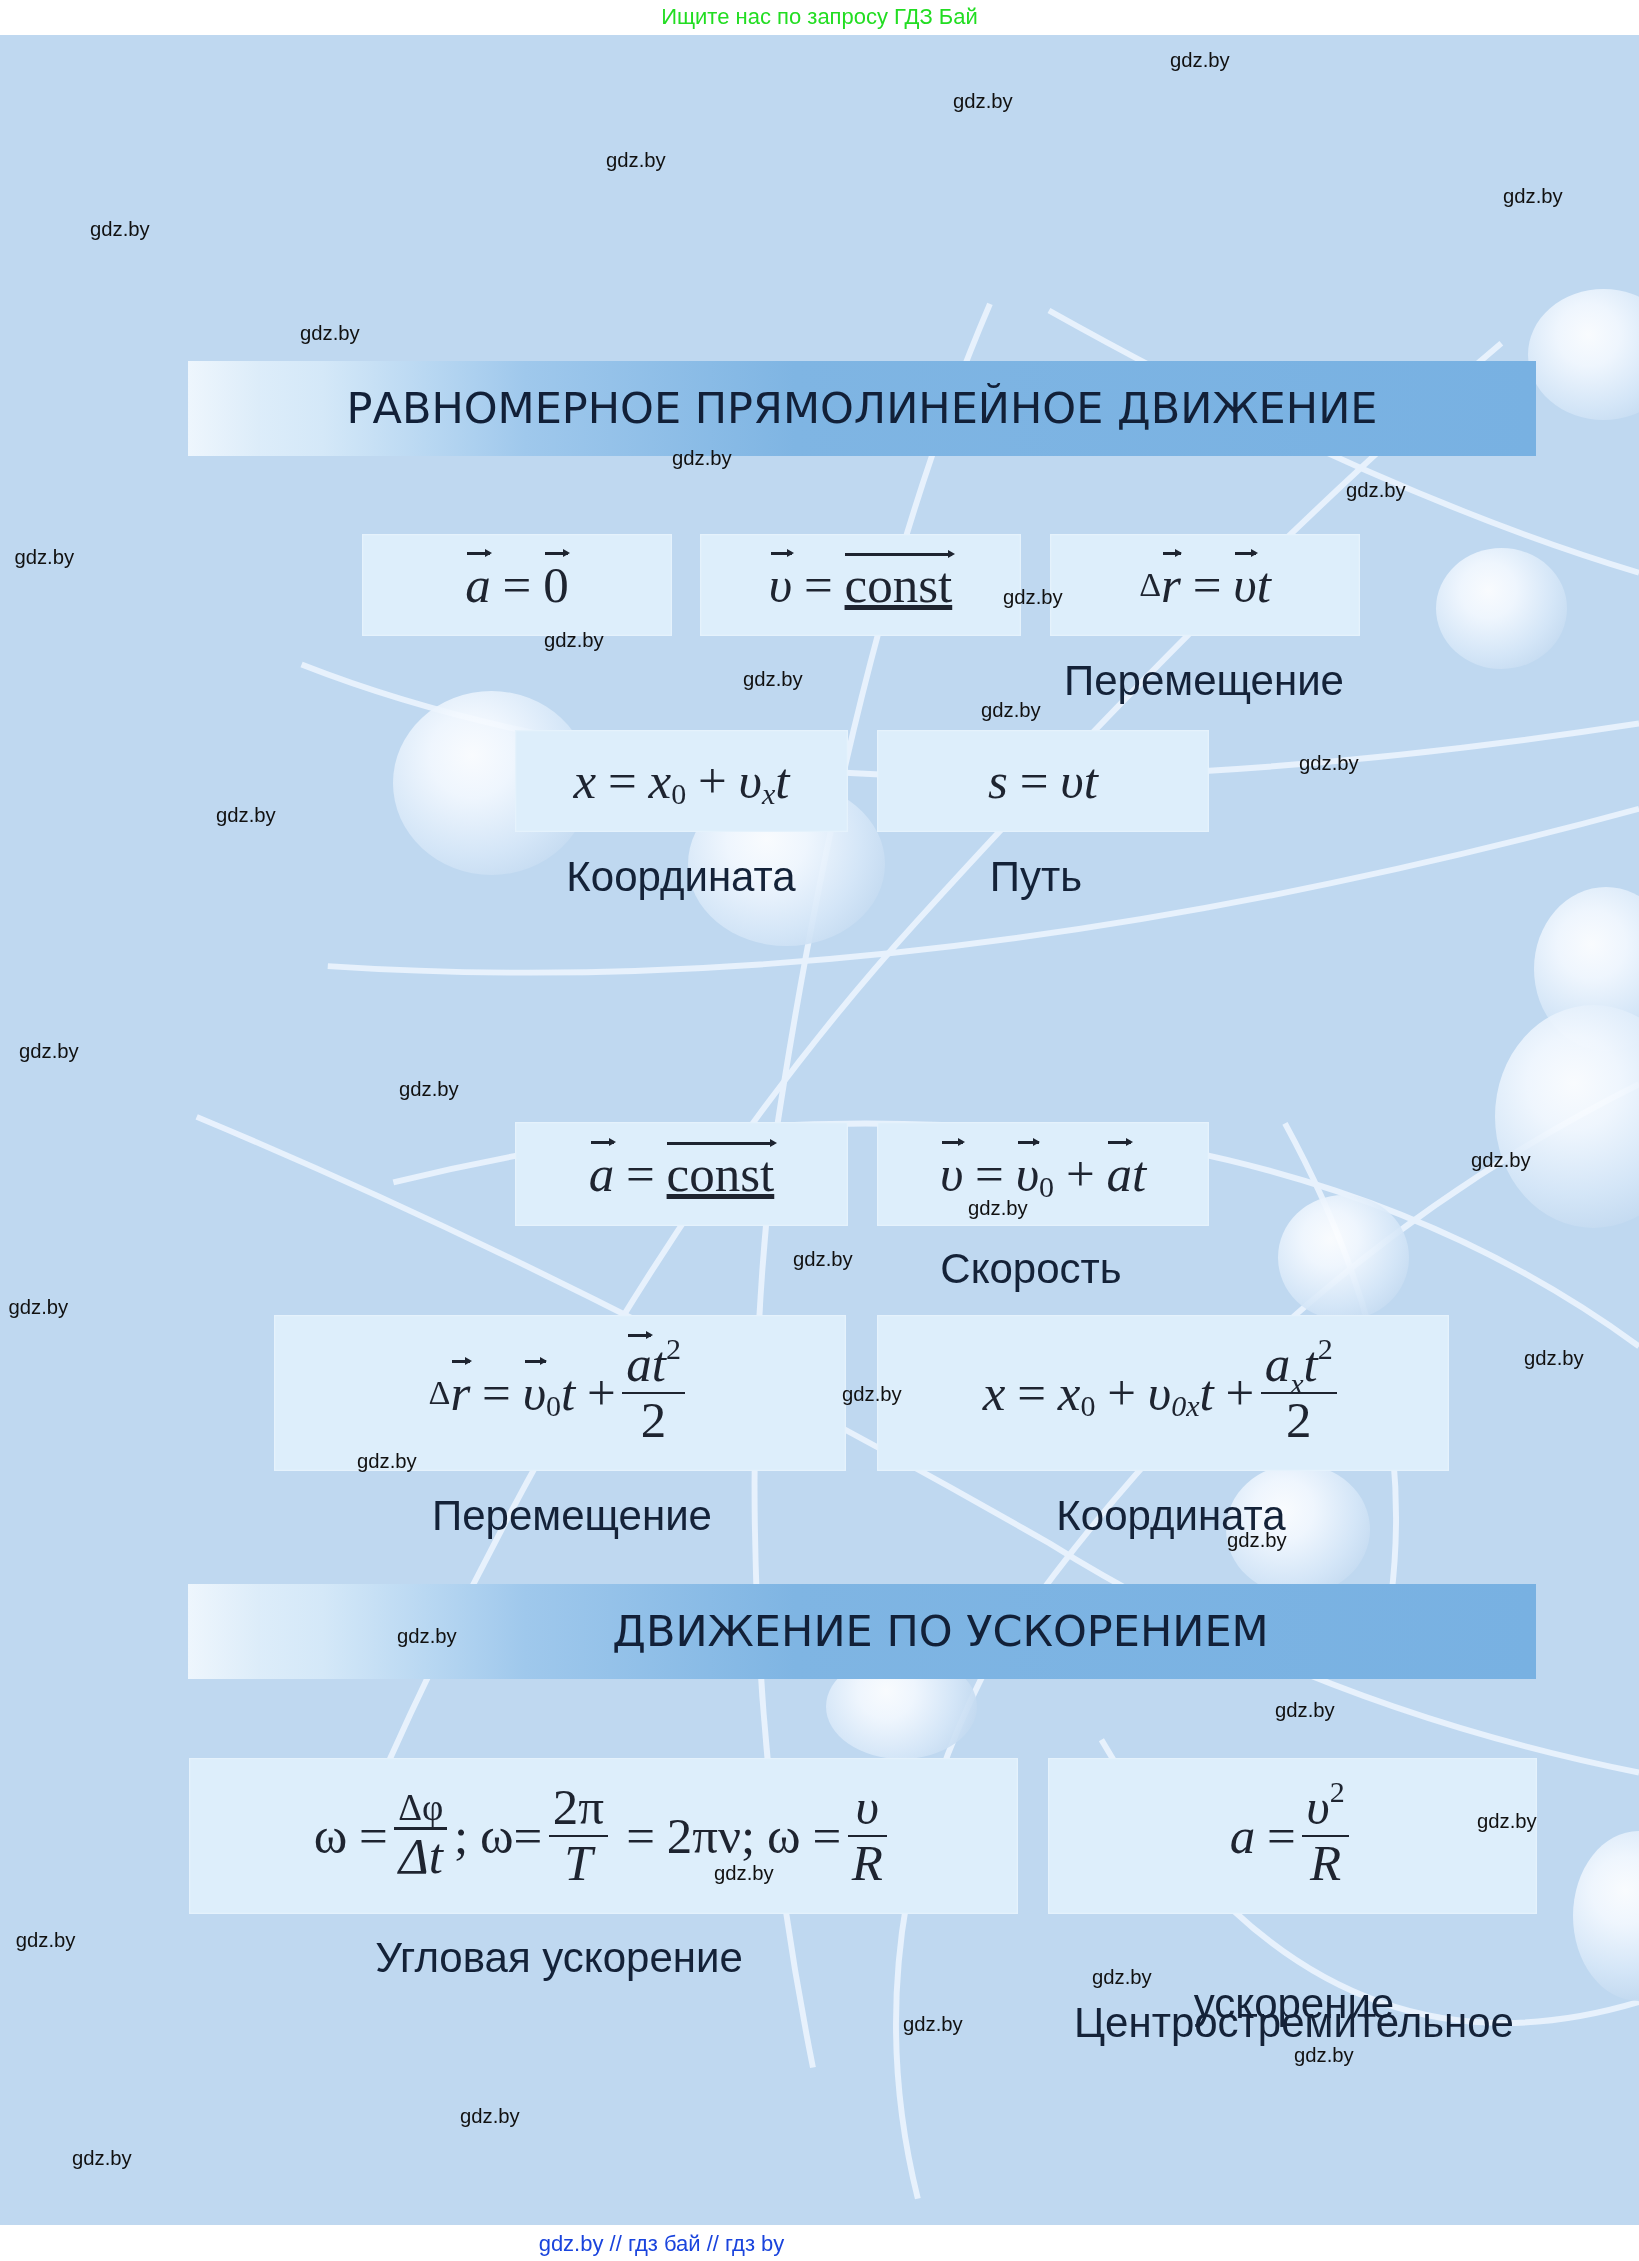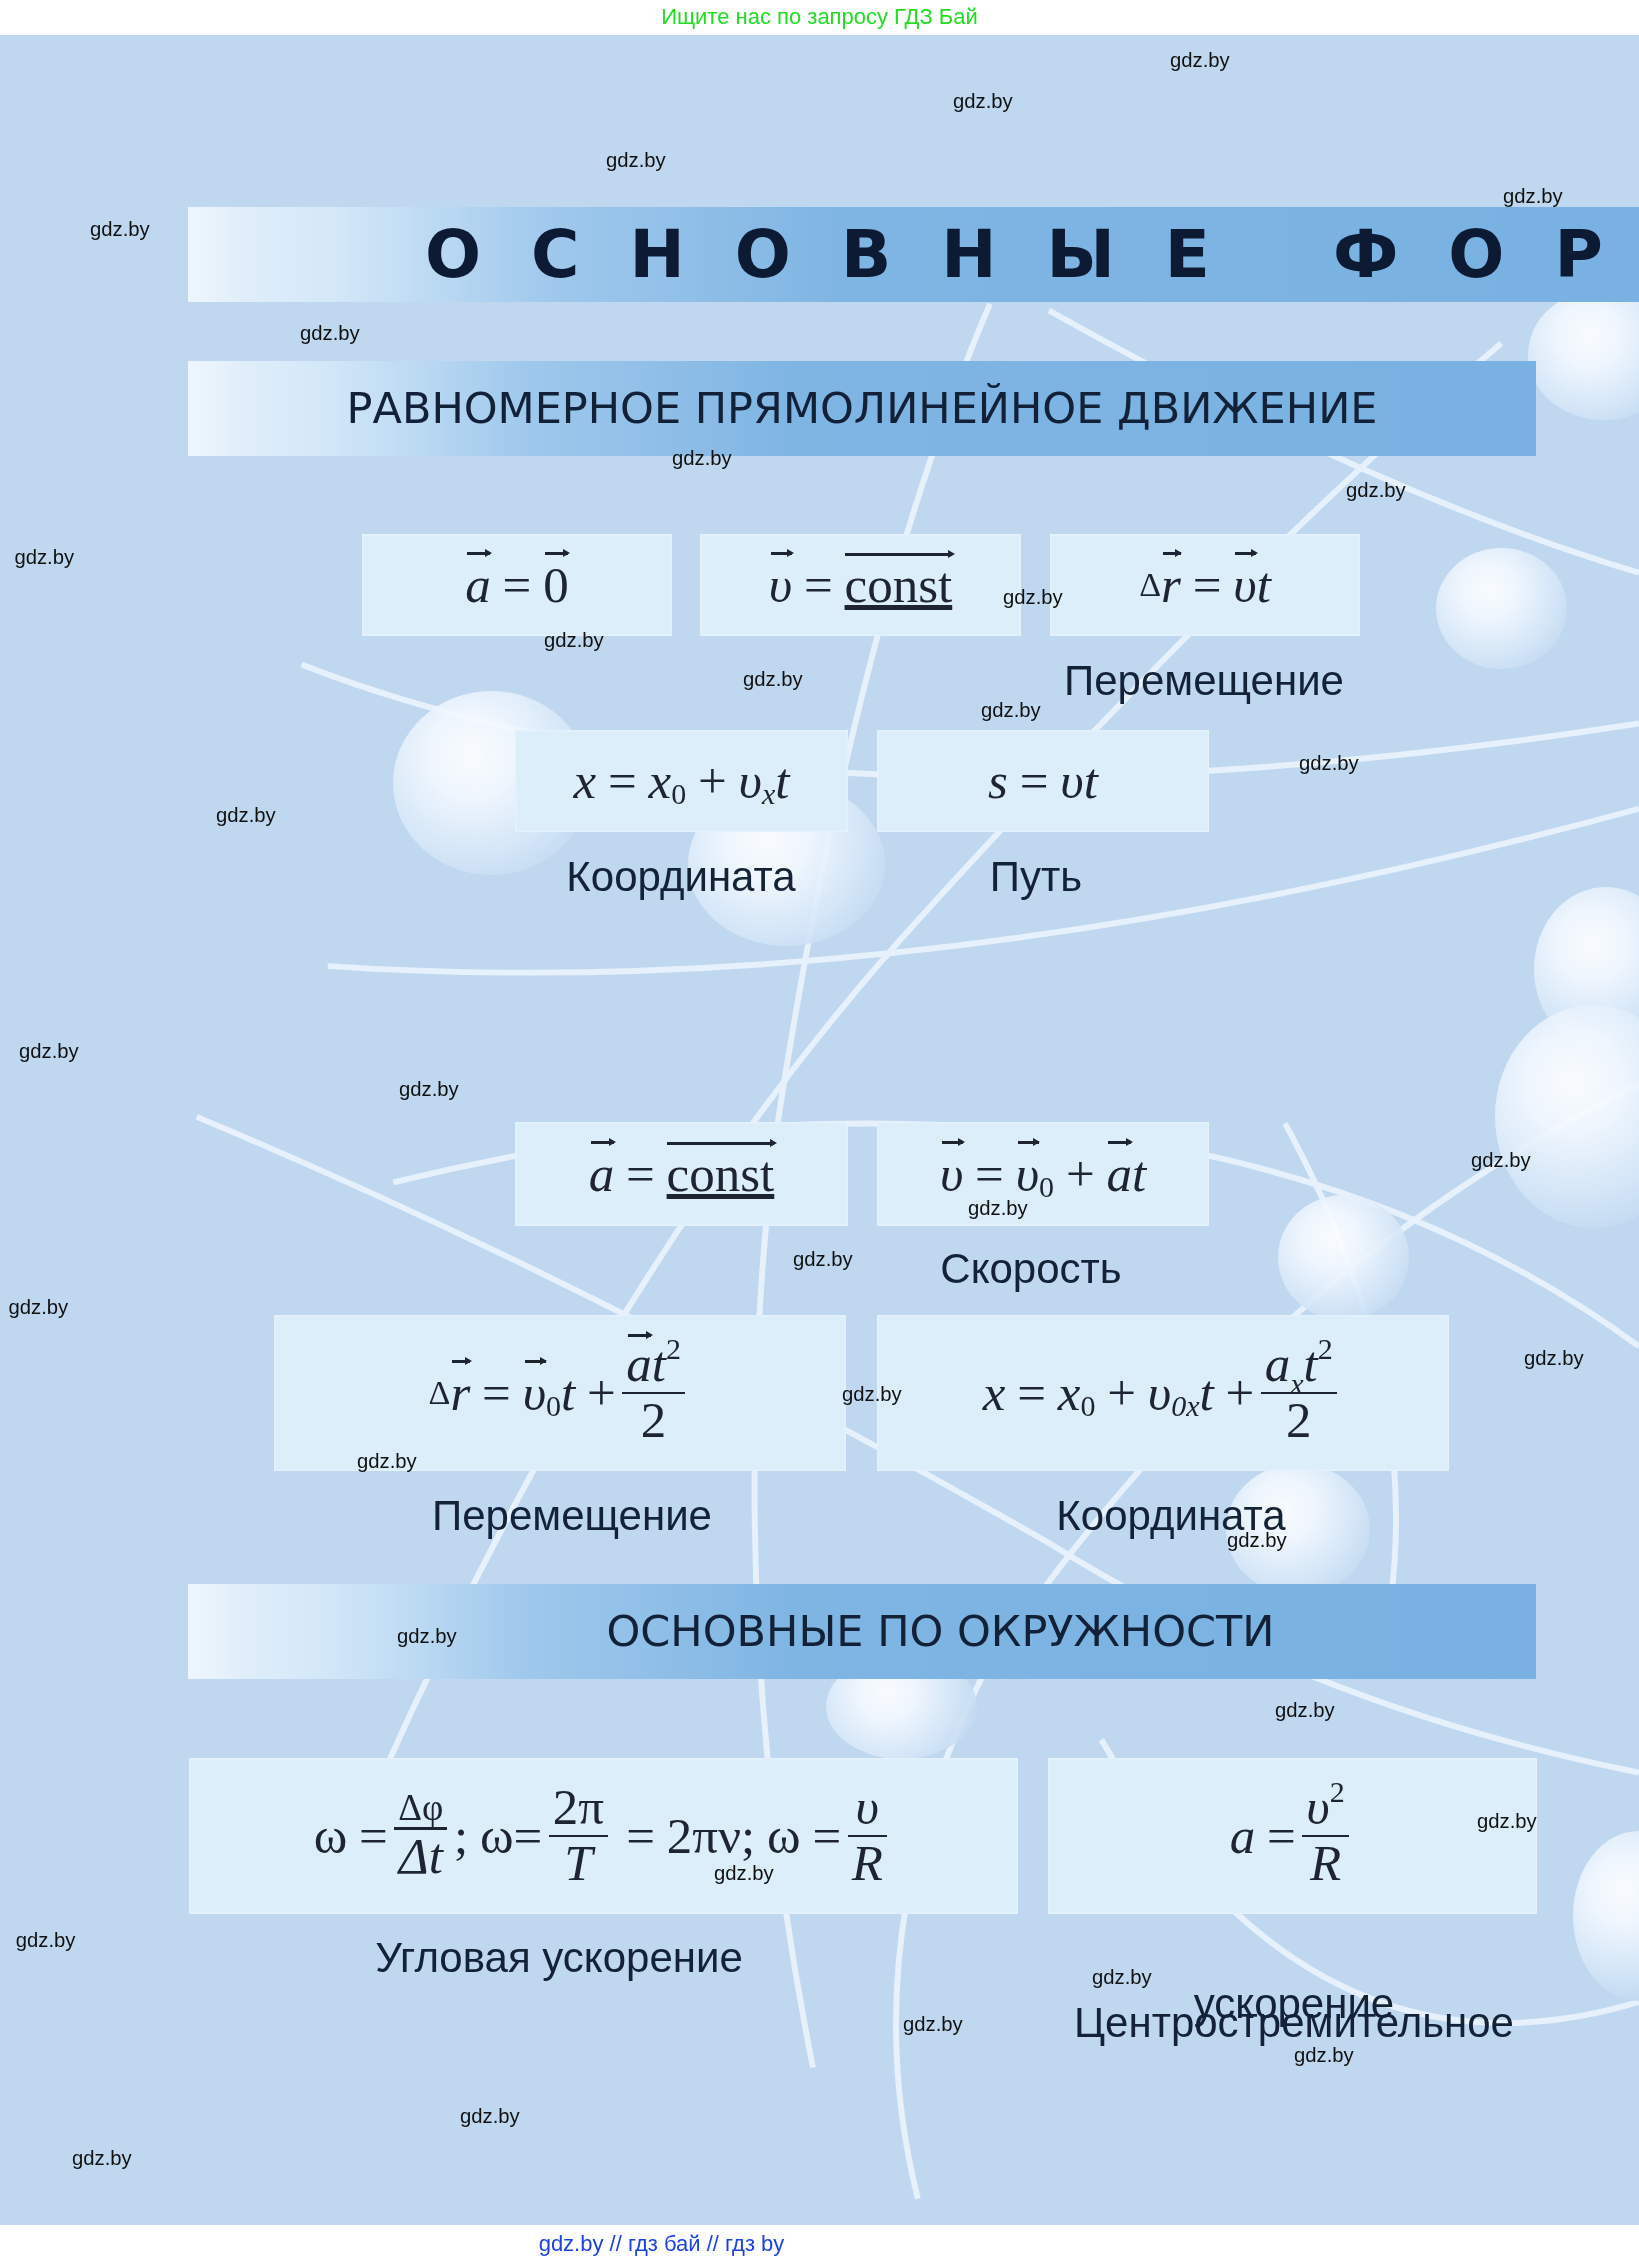--- a/index.html
+++ b/index.html
@@ -66,24 +66,20 @@
   <div class="sphere" style="left:1436px;top:513px;width:131px;height:121px;"></div>
   <div class="sphere" style="left:393px;top:656px;width:197px;height:184px;"></div>
   <div class="sphere" style="left:688px;top:747px;width:197px;height:164px;"></div>
   <div class="sphere" style="left:1534px;top:852px;width:144px;height:164px;"></div>
   <div class="sphere" style="left:1495px;top:970px;width:197px;height:223px;"></div>
   <div class="sphere" style="left:1278px;top:1160px;width:131px;height:125px;"></div>
   <div class="sphere" style="left:1226px;top:1429px;width:144px;height:131px;"></div>
   <div class="sphere" style="left:826px;top:1619px;width:151px;height:105px;"></div>
   <div class="sphere" style="left:1573px;top:1796px;width:131px;height:170px;"></div>
 
-  <div class="band" style="left:188px;top:172px;width:1452px;">
-    <div class="lead"></div>
-    <div class="title-text">ОСНОВНЫЕ ФОР</div>
-  </div>
 
   <div class="band" style="left:188px;top:326px;width:1348px;">
     <div class="lead"></div>
     <div class="section-text">РАВНОМЕРНОЕ ПРЯМОЛИНЕЙНОЕ ДВИЖЕНИЕ</div>
   </div>
 
   <div class="fbox" style="left:362px;top:499px;width:310px;height:102px;">
     <div class="formula">
       <i class="vec">a</i>
       <span class="sp"></span>
@@ -215,21 +211,21 @@
         <span class="line"></span>
         <span class="den">2</span>
       </span>
     </div>
   </div>
   <div class="label" style="left:572px;top:1457px;">Перемещение</div>
   <div class="label" style="left:1171px;top:1457px;">Координата</div>
 
   <div class="band" style="left:188px;top:1549px;width:1348px;">
     <div class="lead"></div>
-    <div class="section-text" style="left:157px;">ОСНОВНЫЕ ПО ОКРУЖНОСТИ</div>
+    <div class="section-text" style="left:157px;">ДВИЖЕНИЕ ПО УСКОРЕНИЕМ</div>
   </div>
 
   <div class="fbox" style="left:189px;top:1723px;width:829px;height:156px;">
     <div class="formula">
       <span>ω</span>
       <span class="sp"></span>
         <span>=</span>
       <span class="frac">
         <span class="num" style="font-size:37px">Δφ</span>
         <span class="line"></span>

